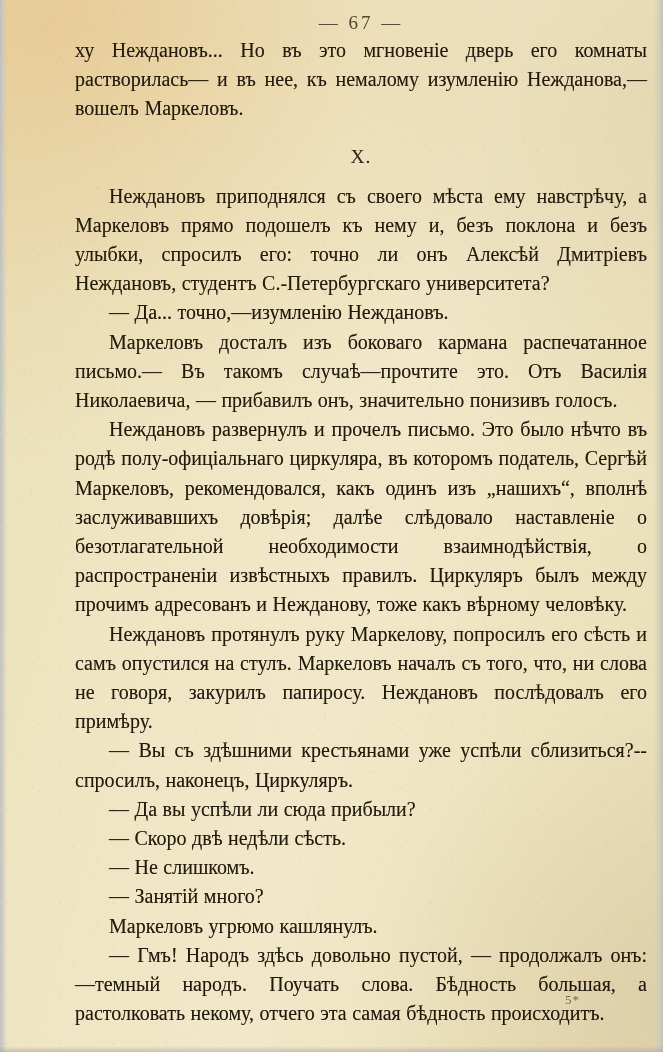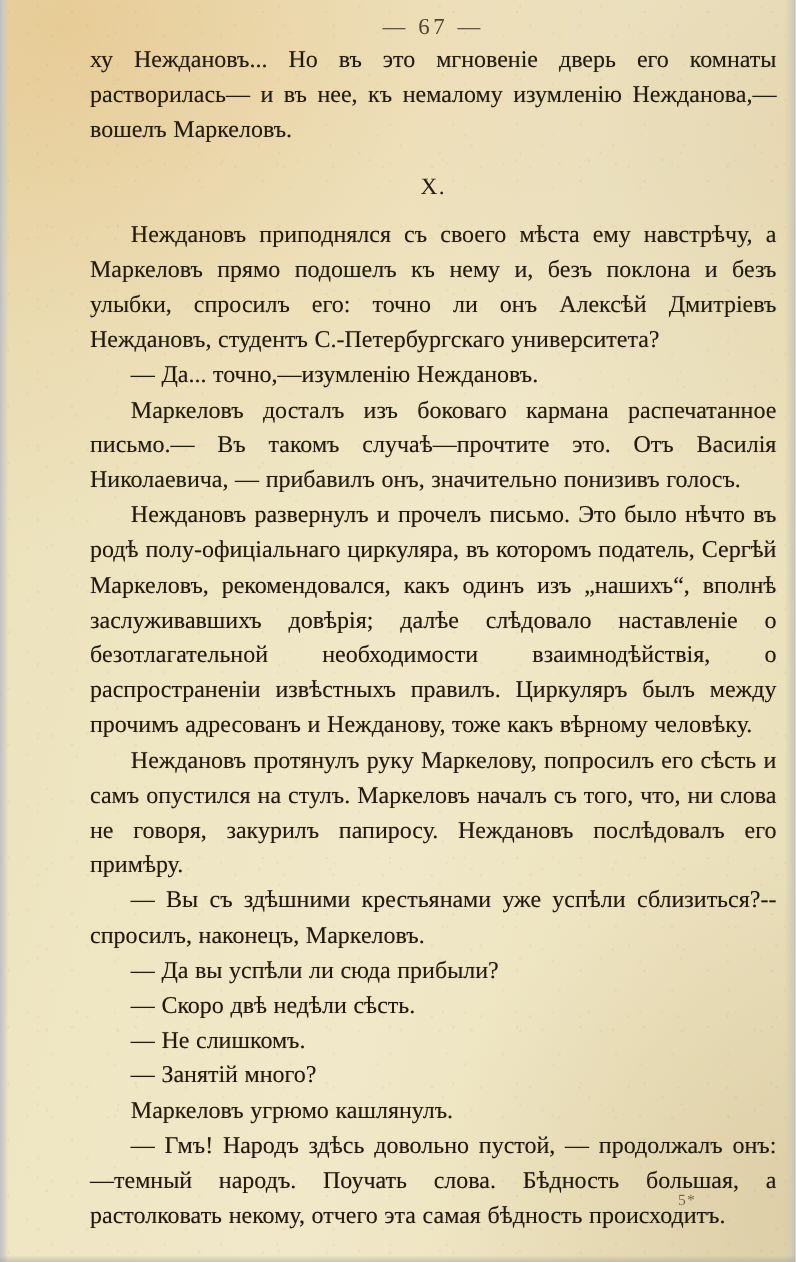--- a/index.html
+++ b/index.html
@@ -131,21 +131,21 @@
 
     <p class="para">ху Неждановъ... Но въ это мгновеніе дверь его комнаты растворилась— и въ нее, къ немалому изумленію Нежданова,—вошелъ Маркеловъ.</p>
 
     <div class="chapter">X.</div>
 
     <p class="para ind">Неждановъ приподнялся съ своего мѣста ему навстрѣчу, а Маркеловъ прямо подошелъ къ нему и, безъ поклона и безъ улыбки, спросилъ его: точно ли онъ Алексѣй Дмитріевъ Неждановъ, студентъ С.-Петербургскаго университета?</p>
     <p class="para dash">— Да... точно,—изумленію Неждановъ.</p>
     <p class="para ind">Маркеловъ досталъ изъ боковаго кармана распечатанное письмо.— Въ такомъ случаѣ—прочтите это. Отъ Василія Николаевича, — прибавилъ онъ, значительно понизивъ голосъ.</p>
     <p class="para ind">Неждановъ развернулъ и прочелъ письмо. Это было нѣчто въ родѣ полу-офиціальнаго циркуляра, въ которомъ податель, Сергѣй Маркеловъ, рекомендовался, какъ одинъ изъ „нашихъ“, вполнѣ заслуживавшихъ довѣрія; далѣе слѣдовало наставленіе о безотлагательной необходимости взаимнодѣйствія, о распространеніи извѣстныхъ правилъ. Циркуляръ былъ между прочимъ адресованъ и Нежданову, тоже какъ вѣрному человѣку.</p>
     <p class="para ind">Неждановъ протянулъ руку Маркелову, попросилъ его сѣсть и самъ опустился на стулъ. Маркеловъ началъ съ того, что, ни слова не говоря, закурилъ папиросу. Неждановъ послѣдовалъ его примѣру.</p>
-    <p class="para dash">— Вы съ здѣшними крестьянами уже успѣли сблизиться?--спросилъ, наконецъ, Маркеловъ.</p>
+    <p class="para dash">— Вы съ здѣшними крестьянами уже успѣли сблизиться?--спросилъ, наконецъ, Циркуляръ.</p>
     <p class="para dash">— Да вы успѣли ли сюда прибыли?</p>
     <p class="para dash">— Скоро двѣ недѣли сѣсть.</p>
     <p class="para dash">— Не слишкомъ.</p>
     <p class="para dash">— Занятій много?</p>
     <p class="para ind">Маркеловъ угрюмо кашлянулъ.</p>
     <p class="para dash">— Гмъ! Народъ здѣсь довольно пустой, — продолжалъ онъ: —темный народъ. Поучать слова. Бѣдность большая, а растолковать некому, отчего эта самая бѣдность происходитъ.</p>
 
   </div>
 
   <div class="signature">5*</div>

